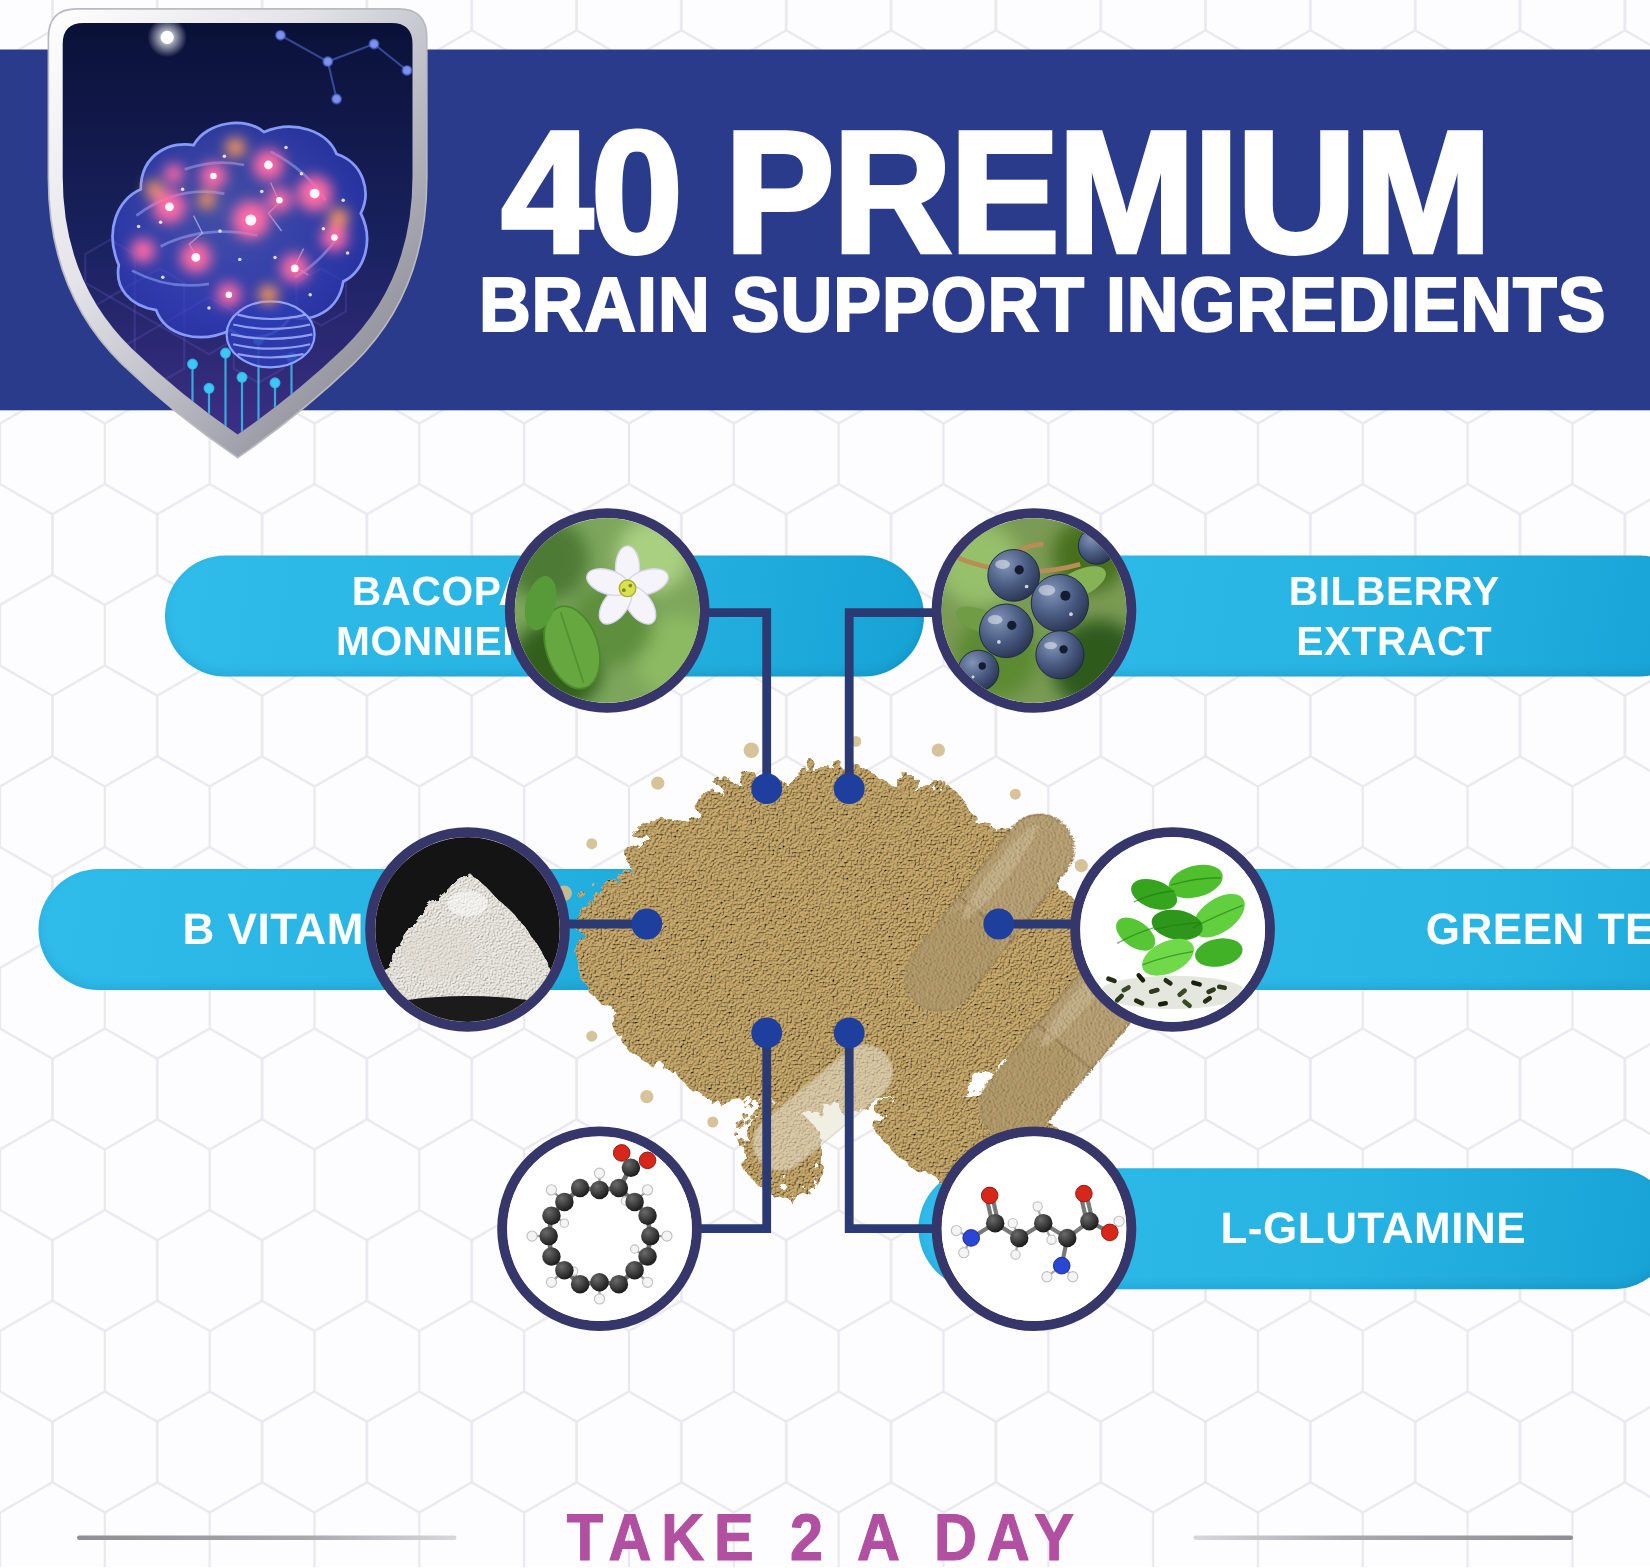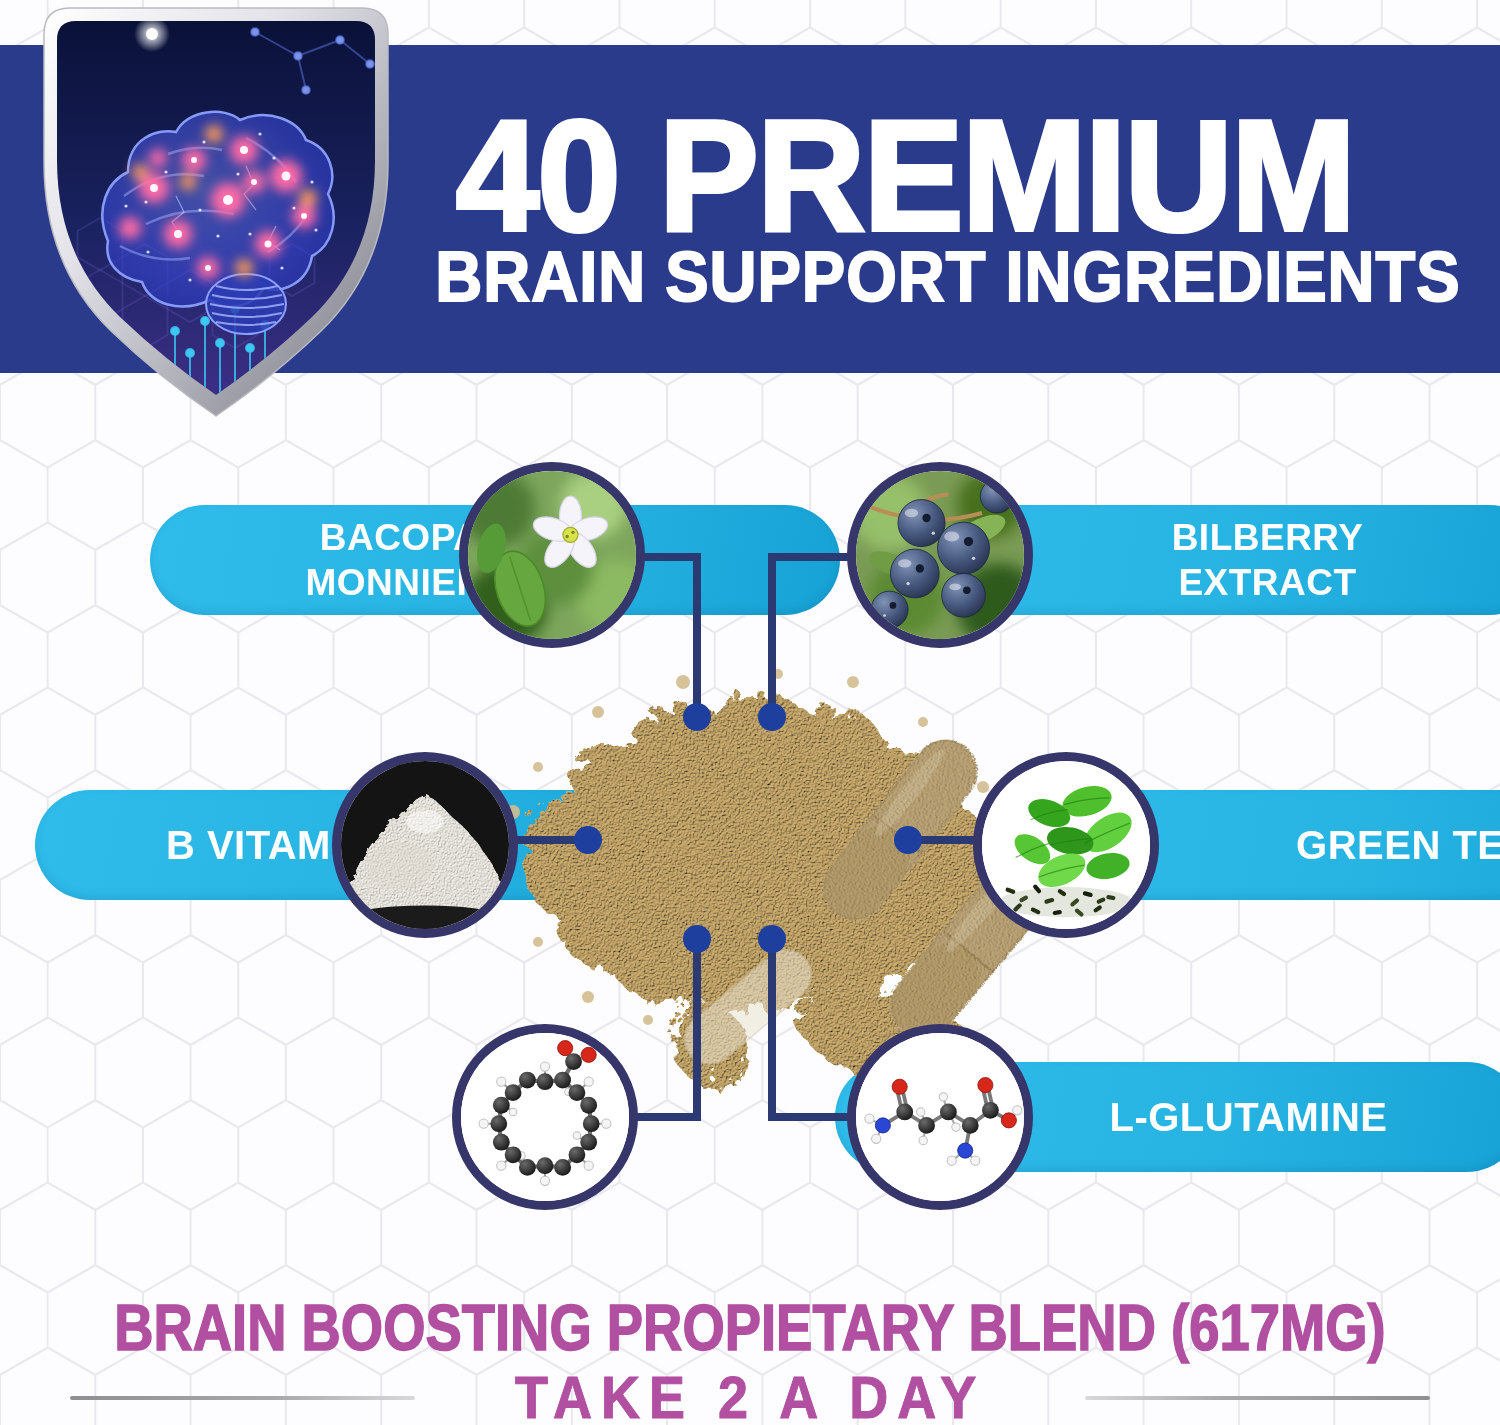--- a/index.html
+++ b/index.html
@@ -617,22 +617,19 @@
           <circle cx="130" cy="140" r="9"></circle>
       </g>
       <g fill="#d6271a" stroke="#8f170e" stroke-width="1">
         <circle cx="52" cy="64" r="9"></circle>
           <circle cx="154" cy="62" r="9"></circle>
           <circle cx="182" cy="104" r="9"></circle>
       </g>
     </svg>
   </div>
 
-  <div class="blend-title">
-    <span>BRAIN BOOSTING PROPIETARY BLEND (617MG)</span>
-  </div>
   <div class="rule rule-left"></div>
   <div class="rule rule-right"></div>
   <div class="dosage">
     <span>TAKE 2 A DAY</span>
   </div>
 
 </div>
 
 </body></html>

